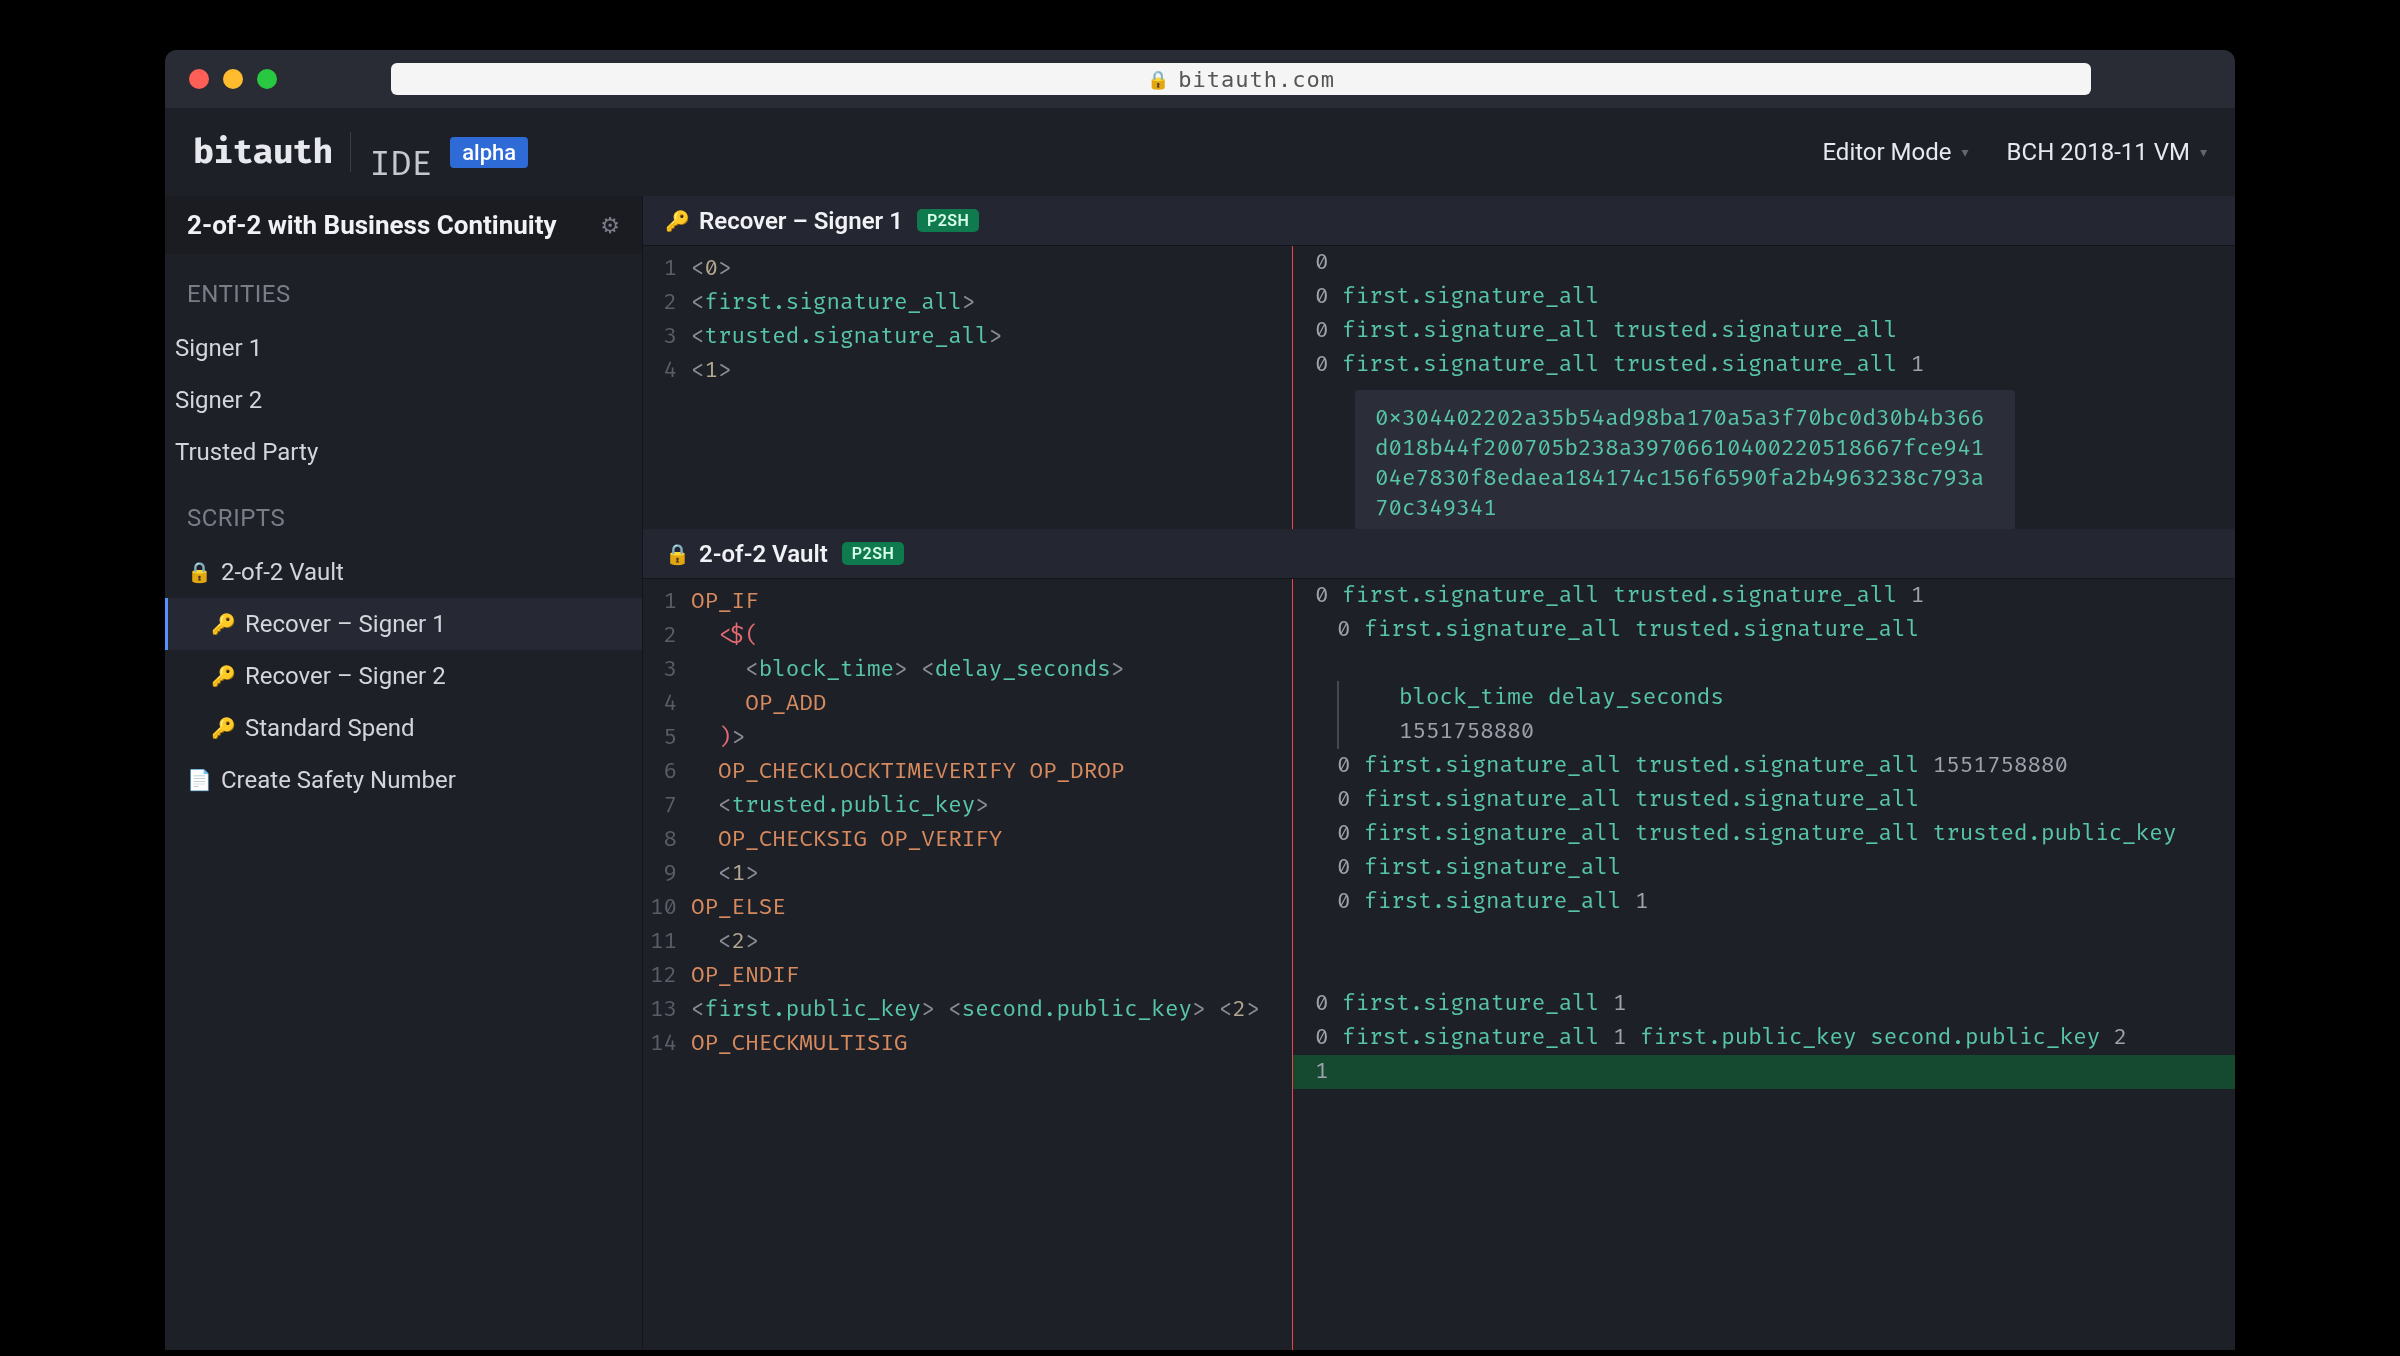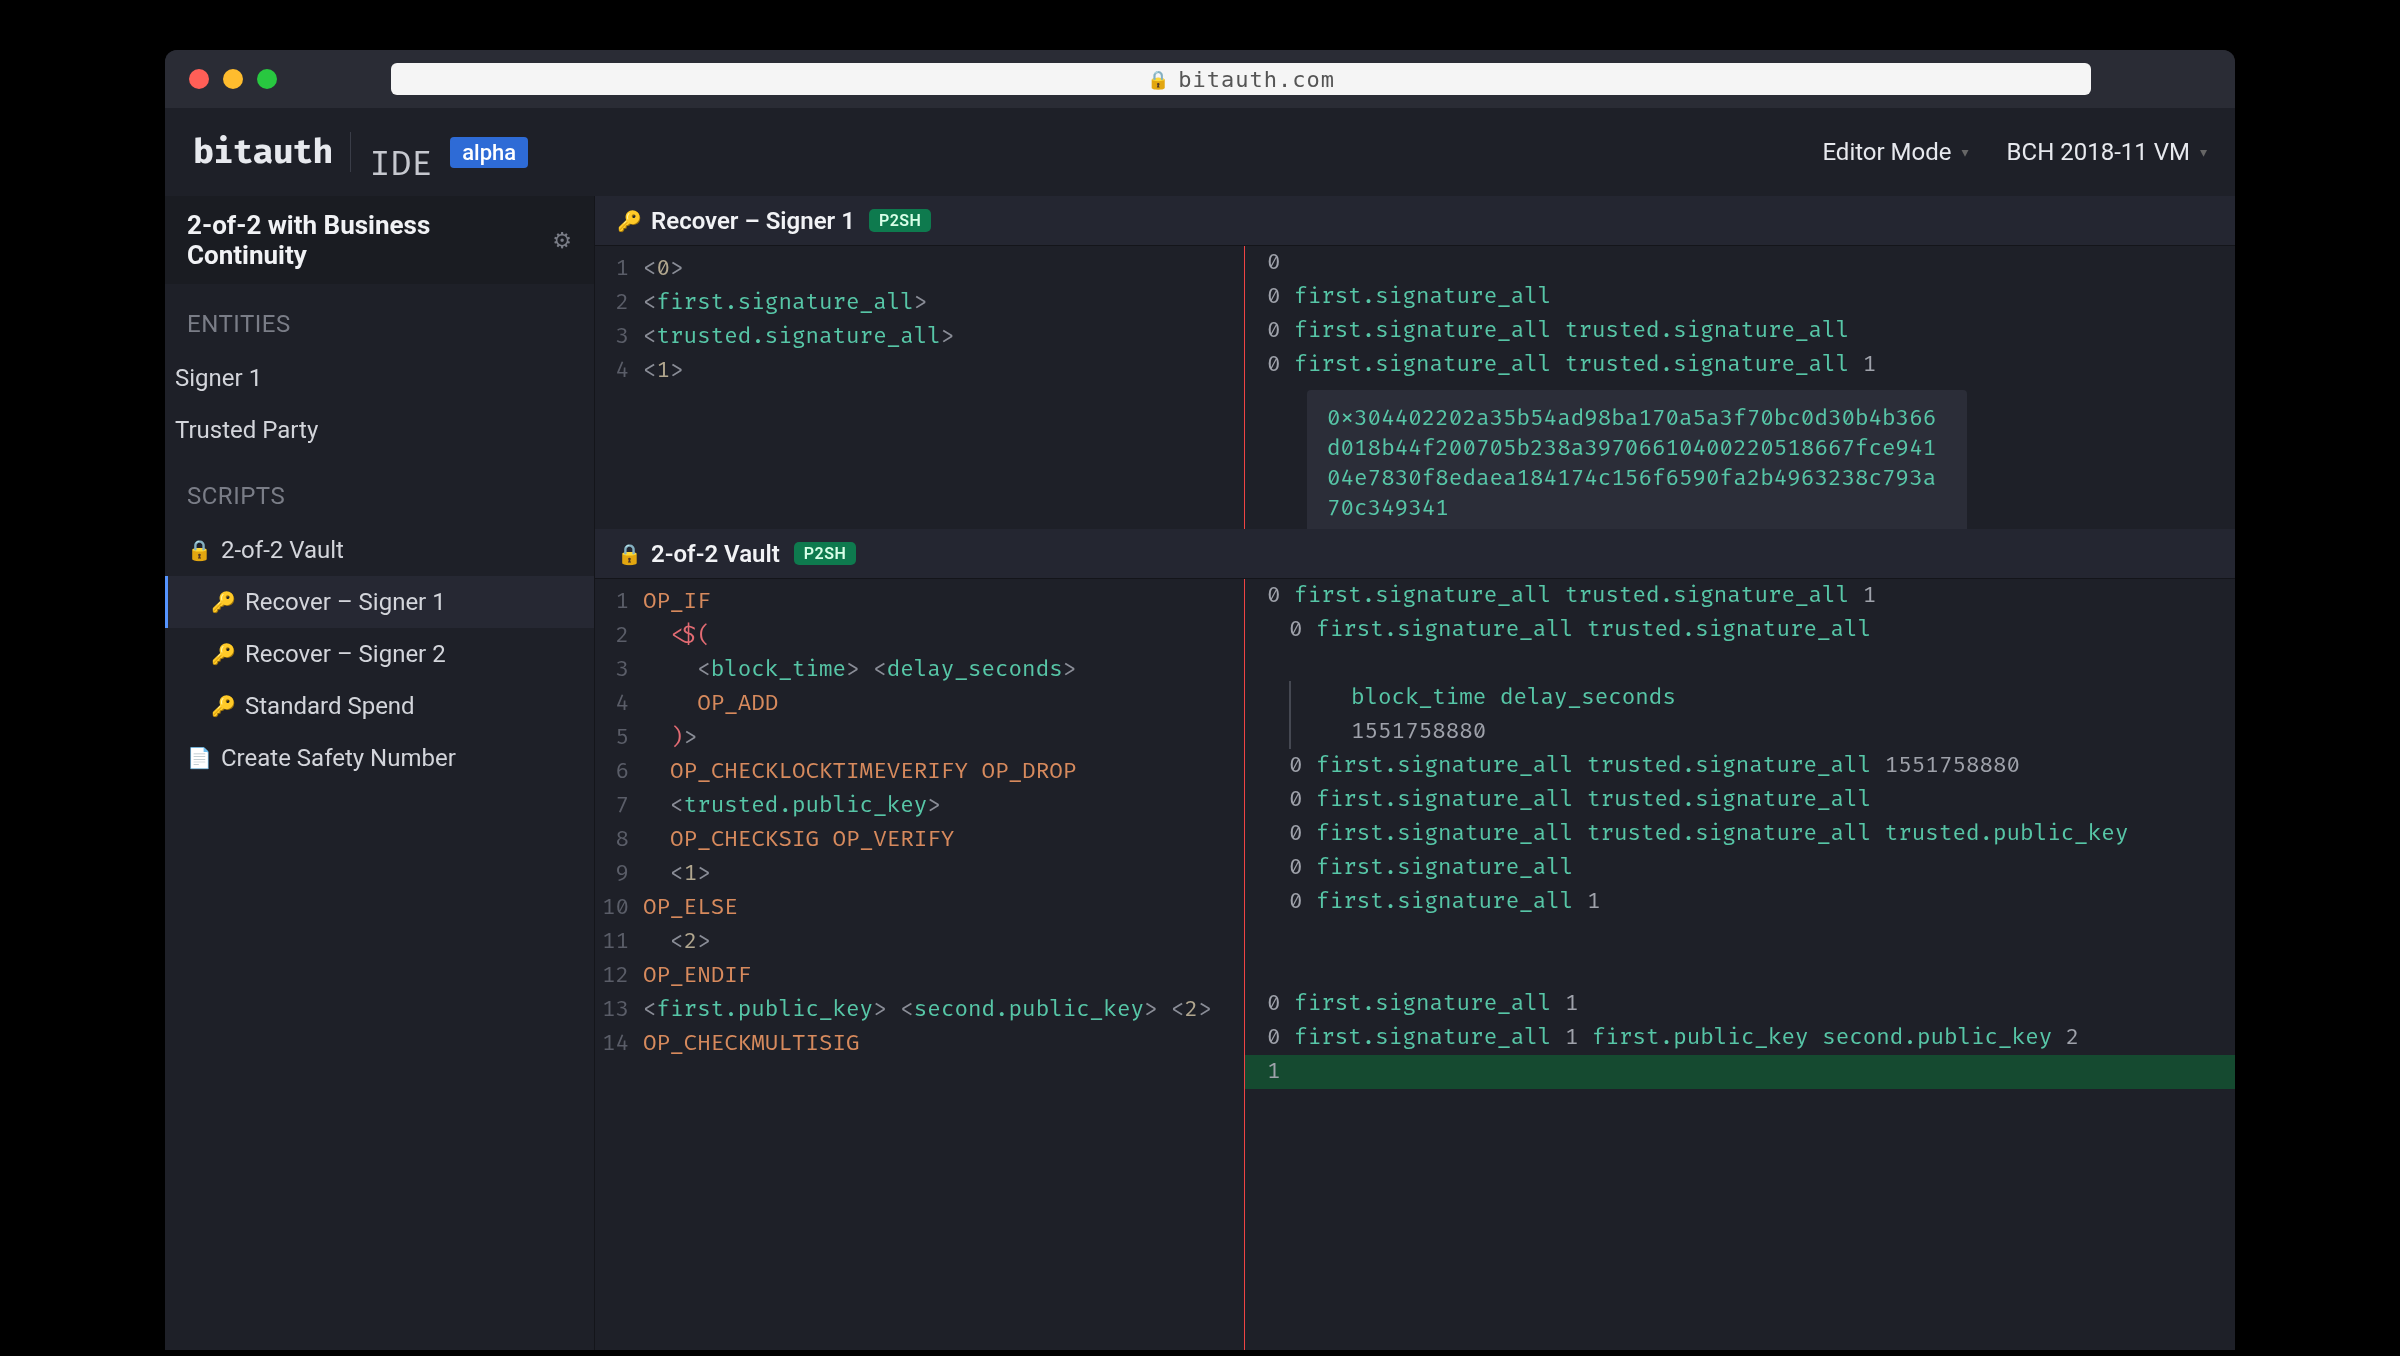--- a/index.html
+++ b/index.html
@@ -87,21 +87,21 @@
 .chev {
   font-size: 14px;
   color: #666;
 }
 .body {
   flex: 1;
   display: flex;
   min-height: 0;
 }
 .sidebar {
-  width: 430px;
+  width: 478px;
   background: #1e2028;
   border-right: 1px solid #14151a;
   display: flex;
   flex-direction: column;
 }
 .sidebar-title-row {
   display: flex;
   align-items: center;
   padding: 14px 22px;
   background: #1a1c22;
@@ -294,20 +294,21 @@
   <div class="body">
 
     <div class="sidebar">
       <div class="sidebar-title-row">
         <div class="sidebar-title">2-of-2 with Business Continuity</div>
         <span class="gear">⚙</span>
       </div>
 
       <div class="section-label">ENTITIES</div>
       <div class="sidebar-item">Signer 1</div>
+      <div class="sidebar-item">Signer 2</div>
       <div class="sidebar-item">Trusted Party</div>
 
       <div class="section-label">SCRIPTS</div>
 
       <div class="script-item">
         <span class="small-icon">🔒</span>
         <span>2-of-2 Vault</span>
       </div>
       <div class="script-item child active">
         <span class="small-icon">🔑</span>

